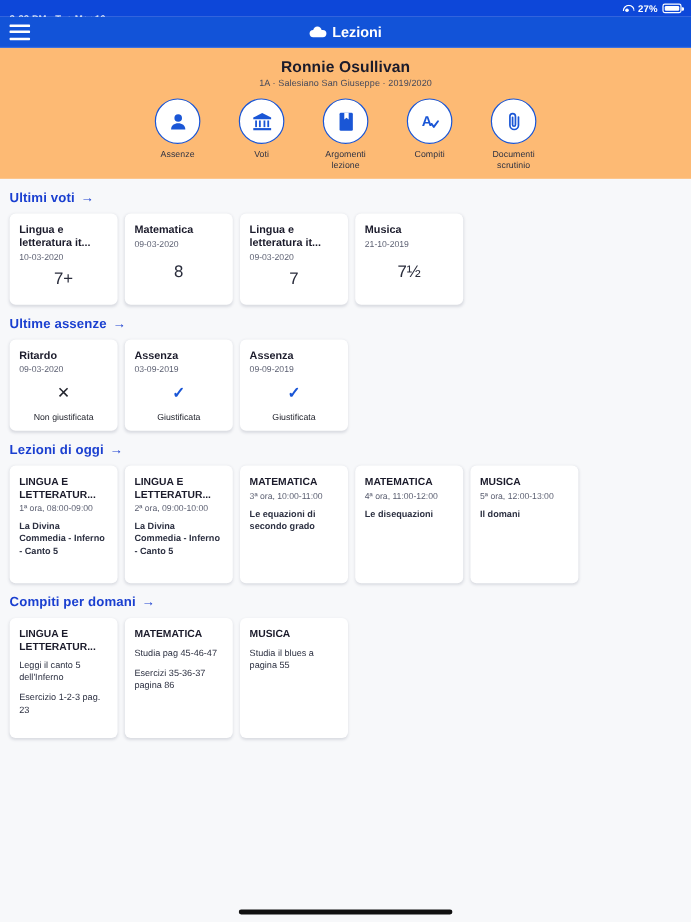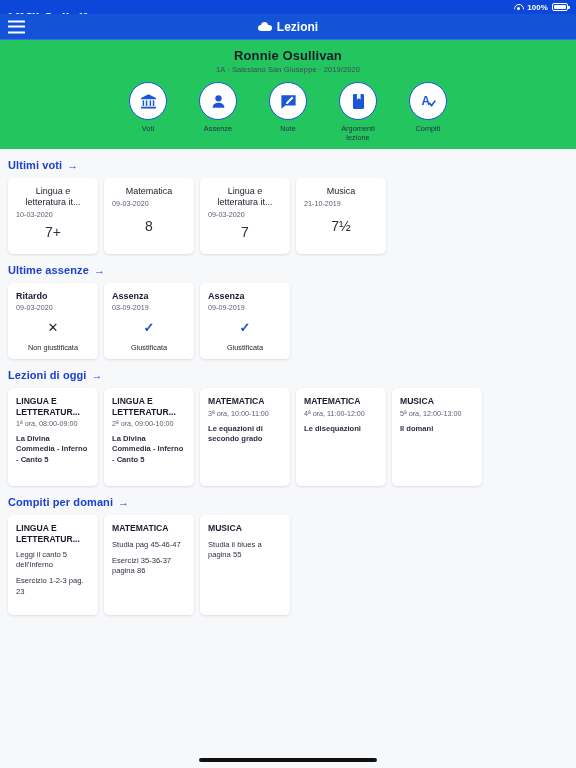--- a/index.html
+++ b/index.html
@@ -82,21 +82,21 @@
     content: ""; position: absolute; left: 0; bottom: 0;
     width: 14px; height: 6px; background: #fff; border-radius: 3px;
   }
   .cloud::after {
     content: ""; position: absolute; left: 3.5px; top: 0;
     width: 7px; height: 7px; background: #fff; border-radius: 50%;
   }
 
   
   .profile {
-    background: #22c55e;
+    background: #fdba74;
     padding: 8px 0 7px;
     text-align: center;
   }
   .pname { font-size: 13px; font-weight: bold; color: #1b1b2b; letter-spacing: .1px; }
   .pmeta { font-size: 7.5px; color: #44485a; margin-top: 2px; letter-spacing: .1px; }
 
   .quickrow {
     display: flex; justify-content: center; gap: 12px;
     margin-top: 8px;
   }
@@ -127,21 +127,21 @@
   .card {
     background: #fff;
     border-radius: 5px;
     box-shadow: 0 1px 2.5px rgba(20,30,60,.13);
     padding: 8px 8px 7px;
     flex-shrink: 0;
   }
 
   
   .card-voto { width: 90px; height: 76px; display: flex; flex-direction: column; }
-  .v-subj { font-size: 9px; font-weight: normal; color: #1b1b2b; line-height: 1.22; text-align: center; }
+  .v-subj { font-size: 9px; font-weight: bold; color: #1b1b2b; line-height: 1.22; }
   .v-date { font-size: 7.2px; color: #5a5e70; margin-top: 2px; }
   .v-val { flex: 1; display: flex; align-items: center; justify-content: center;
            font-size: 14px; color: #2a2d3c; padding-bottom: 3px; }
 
   
   .card-ass { width: 90px; height: 76px; display: flex; flex-direction: column; }
   .a-type { font-size: 9px; font-weight: bold; color: #1b1b2b; }
   .a-date { font-size: 7.2px; color: #5a5e70; margin-top: 2px; }
   .a-mark { flex: 1; display: flex; align-items: center; justify-content: center; }
   .mark-x { color: #24262f; font-size: 13px; line-height: 1; }
@@ -170,21 +170,21 @@
 </head>
 <body>
 
 <div class="statusbar">
   <div class="sb-left">
     <span>2:32 PM</span>
     <span>Tue Mar 10</span>
   </div>
   <div class="sb-right">
     <span class="wifi-icon"></span>
-    <span>100%</span>
+    <span>27%</span>
     <span class="batt"></span>
   </div>
 </div>
 
 <div class="navbar">
   <div class="hamburger">
     <span></span>
     <span></span>
     <span></span>
   </div>
@@ -192,54 +192,45 @@
     <span class="cloud"></span>
     <span>Lezioni</span>
   </div>
 </div>
 
 <div class="profile">
   <div class="pname">Ronnie Osullivan</div>
   <div class="pmeta">1A · Salesiano San Giuseppe · 2019/2020</div>
 
   <div class="quickrow">
+
+    <div class="quick">
+      <div class="qcircle">
+        <svg width="19" height="19" viewBox="0 0 24 24">
+          <circle cx="12" cy="8" r="4" fill="#1a56d6"></circle>
+          <path d="M4.5 20c0-4.1 3.4-6.4 7.5-6.4s7.5 2.3 7.5 6.4z" fill="#1a56d6"></path>
+        </svg>
+      </div>
+      <div class="qlabel">Assenze</div>
+    </div>
 
     <div class="quick">
       <div class="qcircle">
         <svg width="19" height="19" viewBox="0 0 24 24">
           <path d="M12 2.8 2.6 7.6v1.6h18.8V7.6z" fill="#1a56d6"></path>
           <rect x="4.6" y="10.6" width="1.9" height="7" fill="#1a56d6"></rect>
           <rect x="8.6" y="10.6" width="1.9" height="7" fill="#1a56d6"></rect>
           <rect x="13.4" y="10.6" width="1.9" height="7" fill="#1a56d6"></rect>
           <rect x="17.4" y="10.6" width="1.9" height="7" fill="#1a56d6"></rect>
           <rect x="2.6" y="18.6" width="18.8" height="2.3" fill="#1a56d6"></rect>
         </svg>
       </div>
       <div class="qlabel">Voti</div>
     </div>
 
-    <div class="quick">
-      <div class="qcircle">
-        <svg width="19" height="19" viewBox="0 0 24 24">
-          <circle cx="12" cy="8" r="4" fill="#1a56d6"></circle>
-          <path d="M4.5 20c0-4.1 3.4-6.4 7.5-6.4s7.5 2.3 7.5 6.4z" fill="#1a56d6"></path>
-        </svg>
-      </div>
-      <div class="qlabel">Assenze</div>
-    </div>
-
-    <div class="quick">
-      <div class="qcircle">
-        <svg width="19" height="19" viewBox="0 0 24 24">
-          <path d="M3 4h18v13H8l-5 4z" fill="#1a56d6"></path>
-          <path d="M9 13.2 16.4 5.8l1.9 1.9L10.9 15H9z" fill="#ffffff"></path>
-        </svg>
-      </div>
-      <div class="qlabel">Note</div>
-    </div>
 
     <div class="quick">
       <div class="qcircle">
         <svg width="19" height="19" viewBox="0 0 24 24">
           <rect x="5" y="2.6" width="14" height="18.8" rx="1.4" fill="#1a56d6"></rect>
           <path d="M10 2.6h4.6v7l-2.3-1.8L10 9.6z" fill="#ffffff"></path>
         </svg>
       </div>
       <div class="qlabel" style="white-space:pre-line">Argomenti
 lezione</div>
@@ -248,20 +239,29 @@
     <div class="quick">
       <div class="qcircle">
         <svg width="19" height="19" viewBox="0 0 24 24">
           <text x="3" y="16" font-family="Liberation Sans, sans-serif" font-size="15" font-weight="bold" fill="#1a56d6">A</text>
           <path d="M13.5 14.2l2.3 3.2 4.4-6" stroke="#1a56d6" stroke-width="2" fill="none" stroke-linecap="round" stroke-linejoin="round"></path>
         </svg>
       </div>
       <div class="qlabel">Compiti</div>
     </div>
 
+    <div class="quick">
+      <div class="qcircle">
+        <svg width="19" height="19" viewBox="0 0 24 24">
+          <path d="M16.5 7v8.6a4.5 4.5 0 0 1-9 0V6.2a2.9 2.9 0 0 1 5.8 0v9a1.5 1.5 0 0 1-3 0V7.3" stroke="#1a56d6" stroke-width="1.8" fill="none" stroke-linecap="round"></path>
+        </svg>
+      </div>
+      <div class="qlabel" style="white-space:pre-line">Documenti
+scrutinio</div>
+    </div>
 
   </div>
 </div>
 
 <div class="body">
 
   <div class="section">
     <div class="sechead">
       <span>Ultimi voti</span>
       <span class="arrow">→</span>

